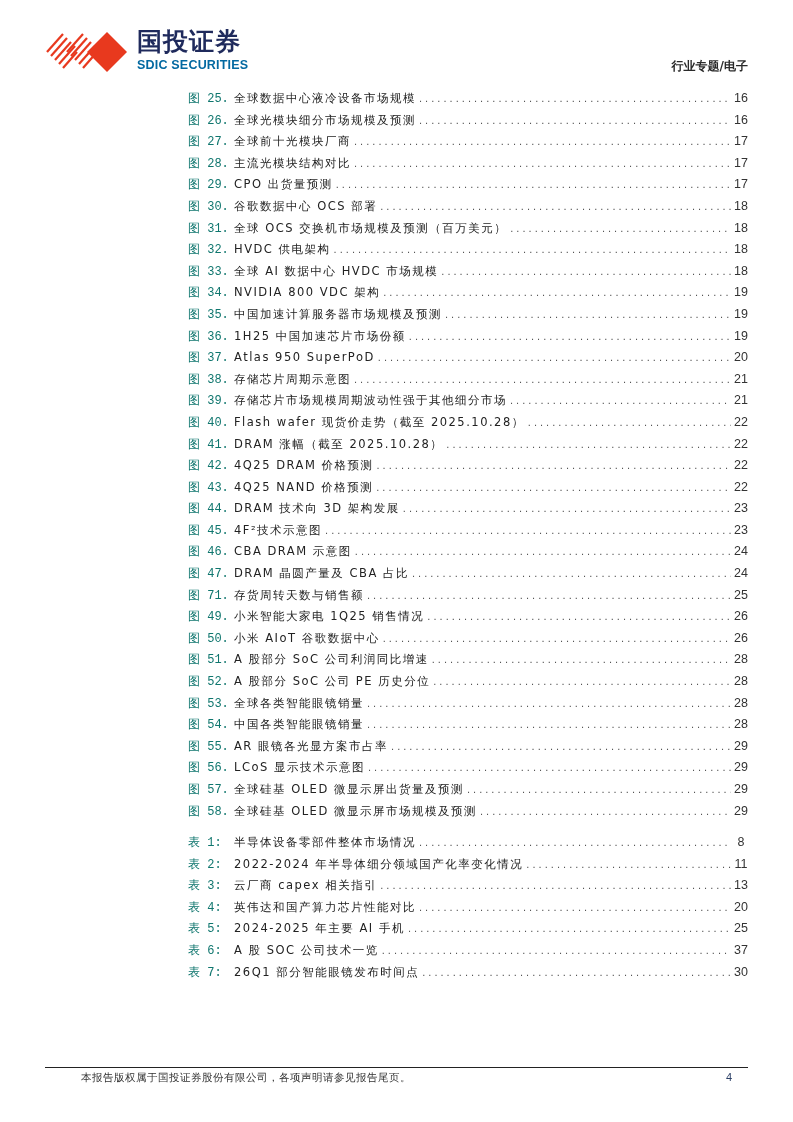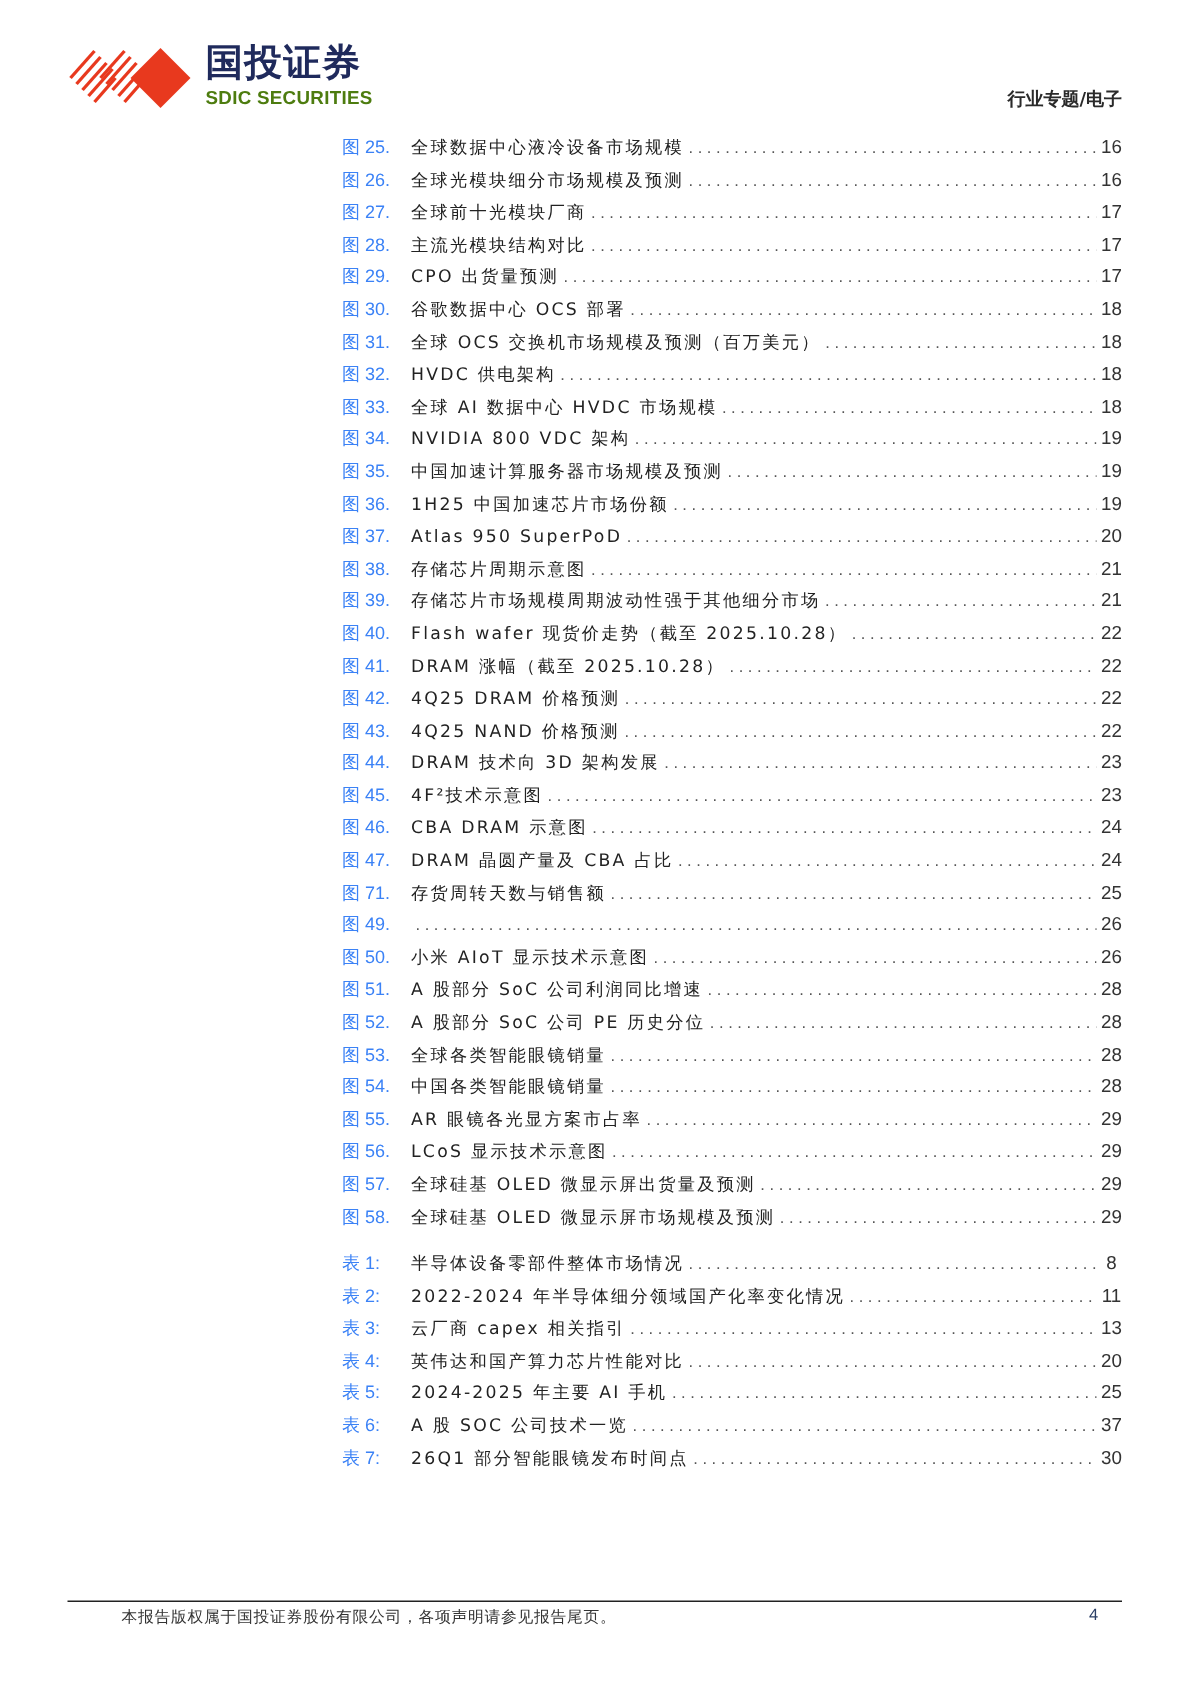--- a/index.html
+++ b/index.html
@@ -1,26 +1,26 @@
 <!DOCTYPE html>
 <html><head>
 <meta charset="utf-8">
 <style>
   html, body { margin: 0; padding: 0; background: #ffffff; }
   body { width: 793px; height: 1122px; position: relative; overflow: hidden; font-family: "DejaVu Serif", "Liberation Serif", serif; color: #1a1a1a; }
   .header { position: absolute; left: 0; top: 0; width: 793px; height: 80px; }
   .logo { position: absolute; left: 45px; top: 28px; width: 220px; height: 46px; }
   .logo-mark { position: absolute; left: 0; top: 2px; width: 85px; height: 42px; }
   .logo-cn { position: absolute; left: 92px; top: 0px; font-family: "DejaVu Sans", sans-serif; font-weight: bold; font-size: 25px; letter-spacing: 1px; color: #1f2a5c; line-height: 28px; }
-  .logo-en { position: absolute; left: 92px; top: 30px; font-family: "Liberation Sans", sans-serif; font-weight: bold; font-size: 12.5px; color: #4d7c0f; letter-spacing: 0.2px; line-height: 14px; }
+  .logo-en { position: absolute; left: 92px; top: 30px; font-family: "Liberation Sans", sans-serif; font-weight: bold; font-size: 12.5px; color: #0369a1; letter-spacing: 0.2px; line-height: 14px; }
   .section-tag { position: absolute; right: 45px; top: 58px; font-family: "DejaVu Sans", sans-serif; font-weight: bold; font-size: 12px; color: #2a2a2a; }
 
   .toc { position: absolute; left: 188px; top: 88px; width: 560px; }
   .toc-row { display: flex; align-items: baseline; height: 21.6px; font-size: 12px; line-height: 21.6px; white-space: nowrap; }
-  .toc-label { flex: 0 0 auto; width: 46px; color: #3b82f6; font-family: Liberation Sans, sans-serif; font-size: 12px; margin-left: 40px; }
+  .toc-label { flex: 0 0 auto; width: 46px; color: #0f766e; font-family: Liberation Mono, monospace; font-size: 12px; }
   .toc-label.tbl { width: 46px; }
   .toc-title { flex: 0 0 auto; color: #222; font-family: "DejaVu Sans", sans-serif; font-size: 11.5px; letter-spacing: 1.5px; }
   .toc-dots { flex: 1 1 auto; overflow: hidden; margin: 0 3px; color: #555; letter-spacing: 3px; font-family: "Liberation Sans", sans-serif; font-size: 11px; }
   .toc-dots::before { content: ". . . . . . . . . . . . . . . . . . . . . . . . . . . . . . . . . . . . . . . . . . . . . . . . . . . . . . . . . . . . . . . . . . . . . . . . . . . . . . . . . . . . . . . . . . . . . . . . . . . . . . . . . . . . . . . . . . . . . . . . . . . ."; letter-spacing: 0; word-spacing: 0px; }
   .toc-page { flex: 0 0 auto; font-family: "Liberation Sans", sans-serif; font-size: 12.5px; color: #333; text-align: center; min-width: 14px; }
 
   .tables { position: absolute; left: 188px; top: 832px; width: 560px; }
 
   .footer-rule { position: absolute; left: 45px; top: 1067px; width: 703px; height: 1px; background: #222; }
   .footer-text { position: absolute; left: 45px; top: 1071px; font-family: "DejaVu Sans", sans-serif; font-size: 10.5px; color: #333; letter-spacing: 0.5px; margin-left: 36px; }
@@ -192,26 +192,27 @@
       <span class="toc-page">24</span>
     </div>
     <div class="toc-row">
       <span class="toc-label">图 71.</span>
       <span class="toc-title">存货周转天数与销售额</span>
       <span class="toc-dots"></span>
       <span class="toc-page">25</span>
     </div>
     <div class="toc-row">
       <span class="toc-label">图 49.</span>
+      <span class="toc-title">小米智能大家电 1Q25 销售情况</span>
       <span class="toc-dots"></span>
       <span class="toc-page">26</span>
     </div>
     <div class="toc-row">
       <span class="toc-label">图 50.</span>
-      <span class="toc-title">小米 AIoT 显示技术示意图</span>
+      <span class="toc-title">小米 AIoT 谷歌数据中心</span>
       <span class="toc-dots"></span>
       <span class="toc-page">26</span>
     </div>
     <div class="toc-row">
       <span class="toc-label">图 51.</span>
       <span class="toc-title">A 股部分 SoC 公司利润同比增速</span>
       <span class="toc-dots"></span>
       <span class="toc-page">28</span>
     </div>
     <div class="toc-row">

